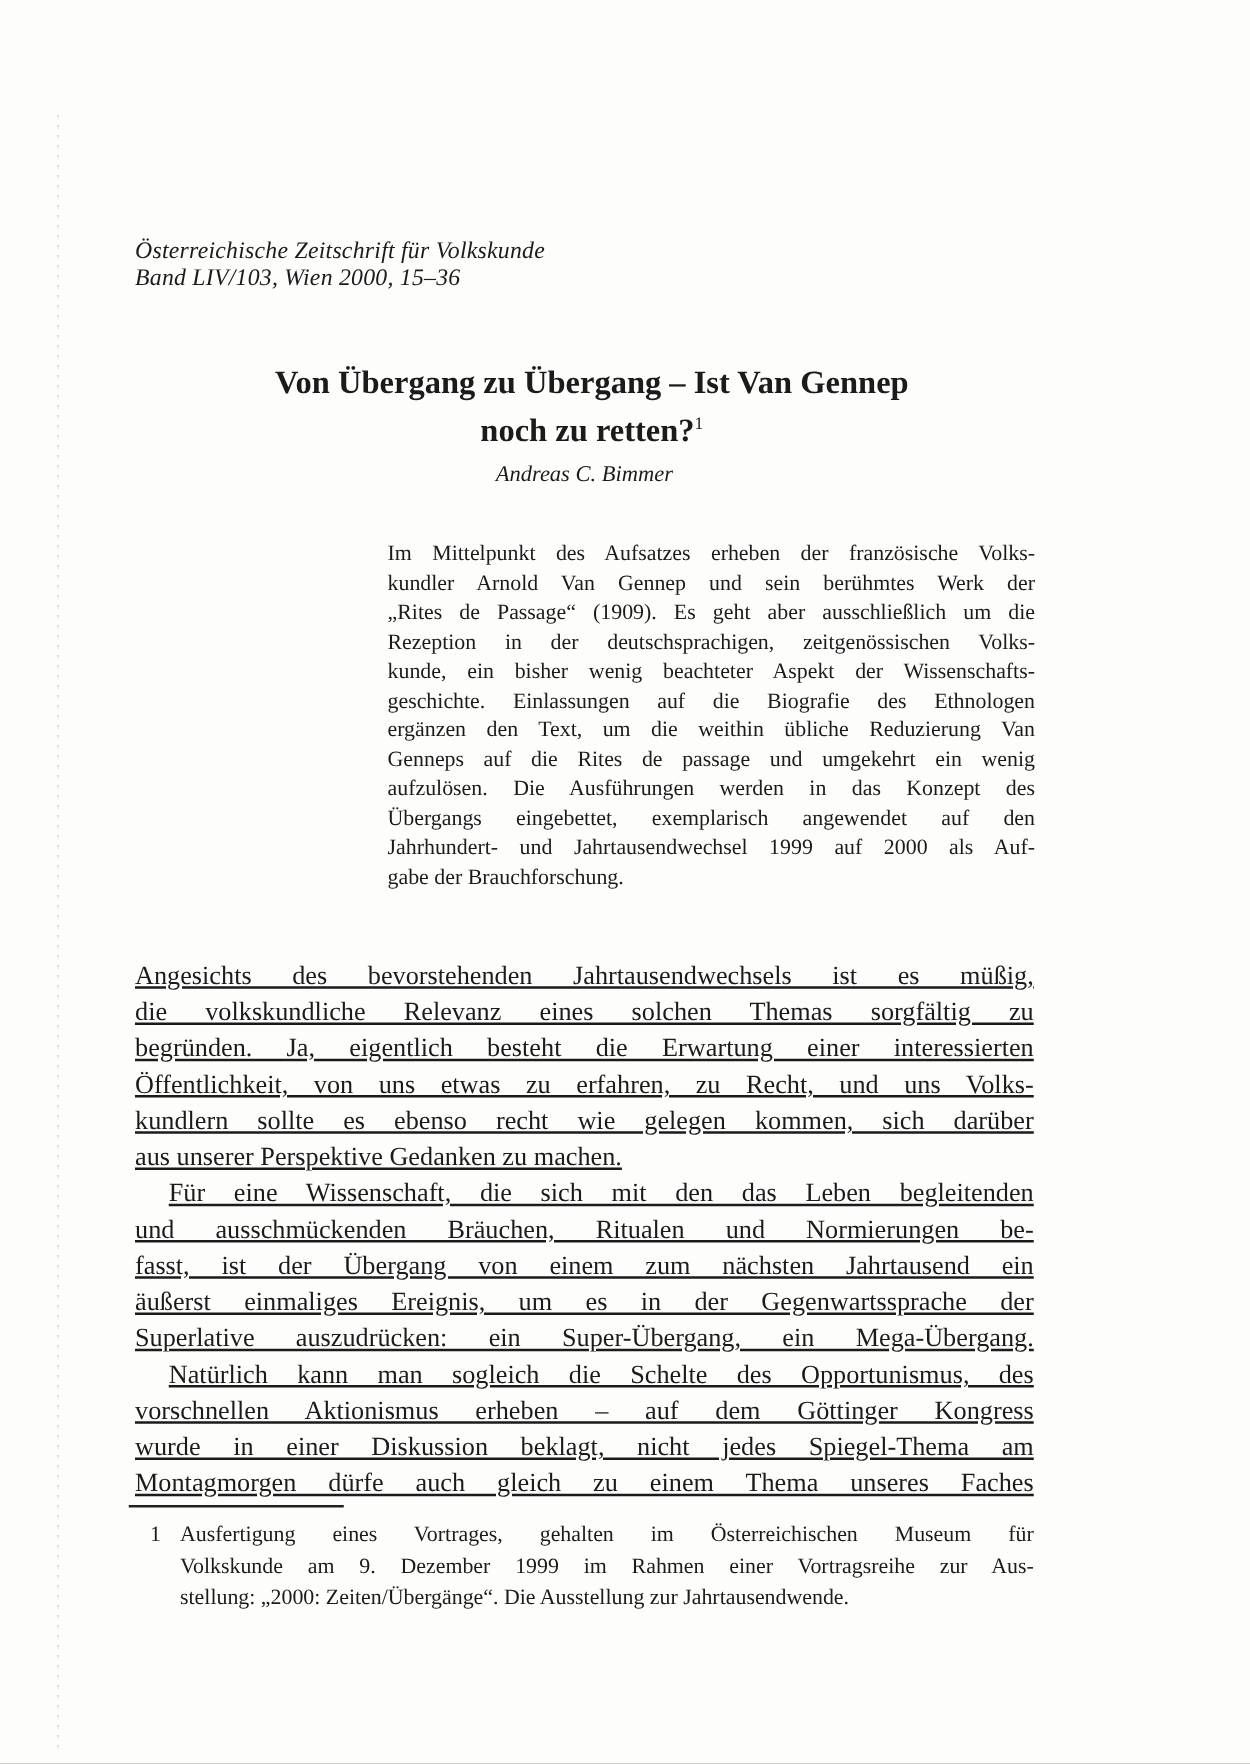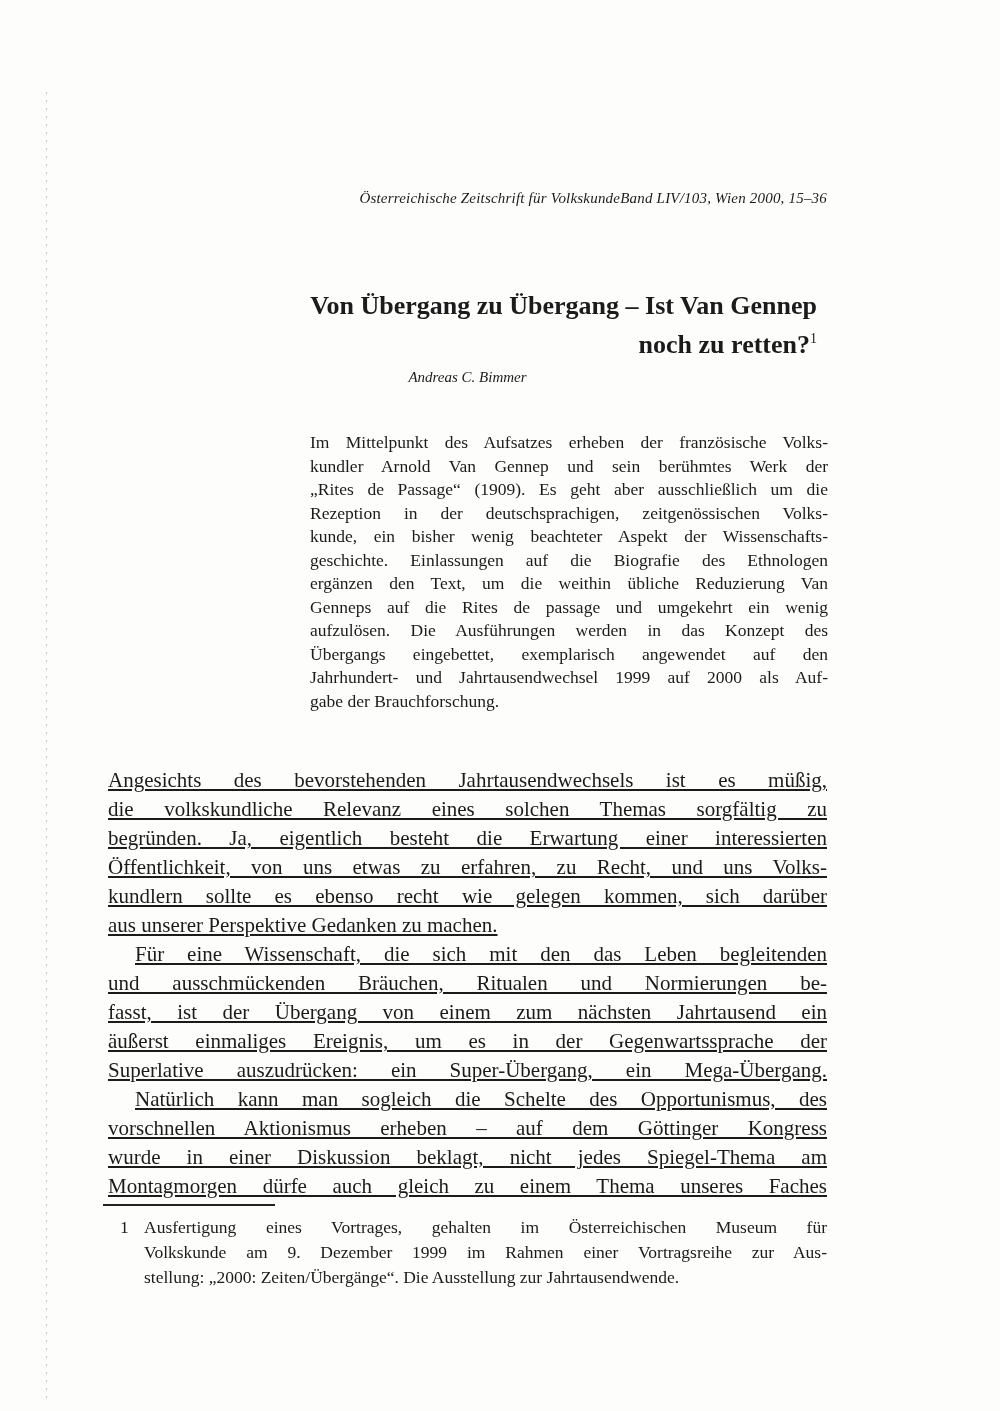--- a/index.html
+++ b/index.html
@@ -26,49 +26,50 @@
       rgba(110,110,125,0.10) 2px 4px,
       transparent 4px 8px
     );
   }
   .journal-header {
     position: absolute;
     left: 108px;
     top: 190px;
     width: 719px;
     display: flex;
-    justify-content: flex-end;
+    justify-content: center;
     font-style: italic;
-    font-size: 15px;
+    font-size: 19px;
     letter-spacing: 0.2px;
+    flex-direction: column;
   }
   .article-title {
     position: absolute;
-    left: 98px;
+    left: 114px;
     top: 269px;
     width: 719px;
-    text-align: right;
+    text-align: center;
     font-weight: bold;
     font-size: 26px;
     line-height: 39px;
   }
   .article-title sup {
     font-size: 14px;
     font-weight: normal;
     vertical-align: super;
     line-height: 0;
   }
   .author {
     position: absolute;
     left: 108px;
     top: 369px;
     width: 719px;
     text-align: center;
     font-style: italic;
-    font-size: 15px;
+    font-size: 18px;
   }
   .abstract {
     position: absolute;
     left: 310px;
     top: 431px;
     width: 518px;
     font-size: 17.5px;
     line-height: 23.5px;
   }
   .body-text {

